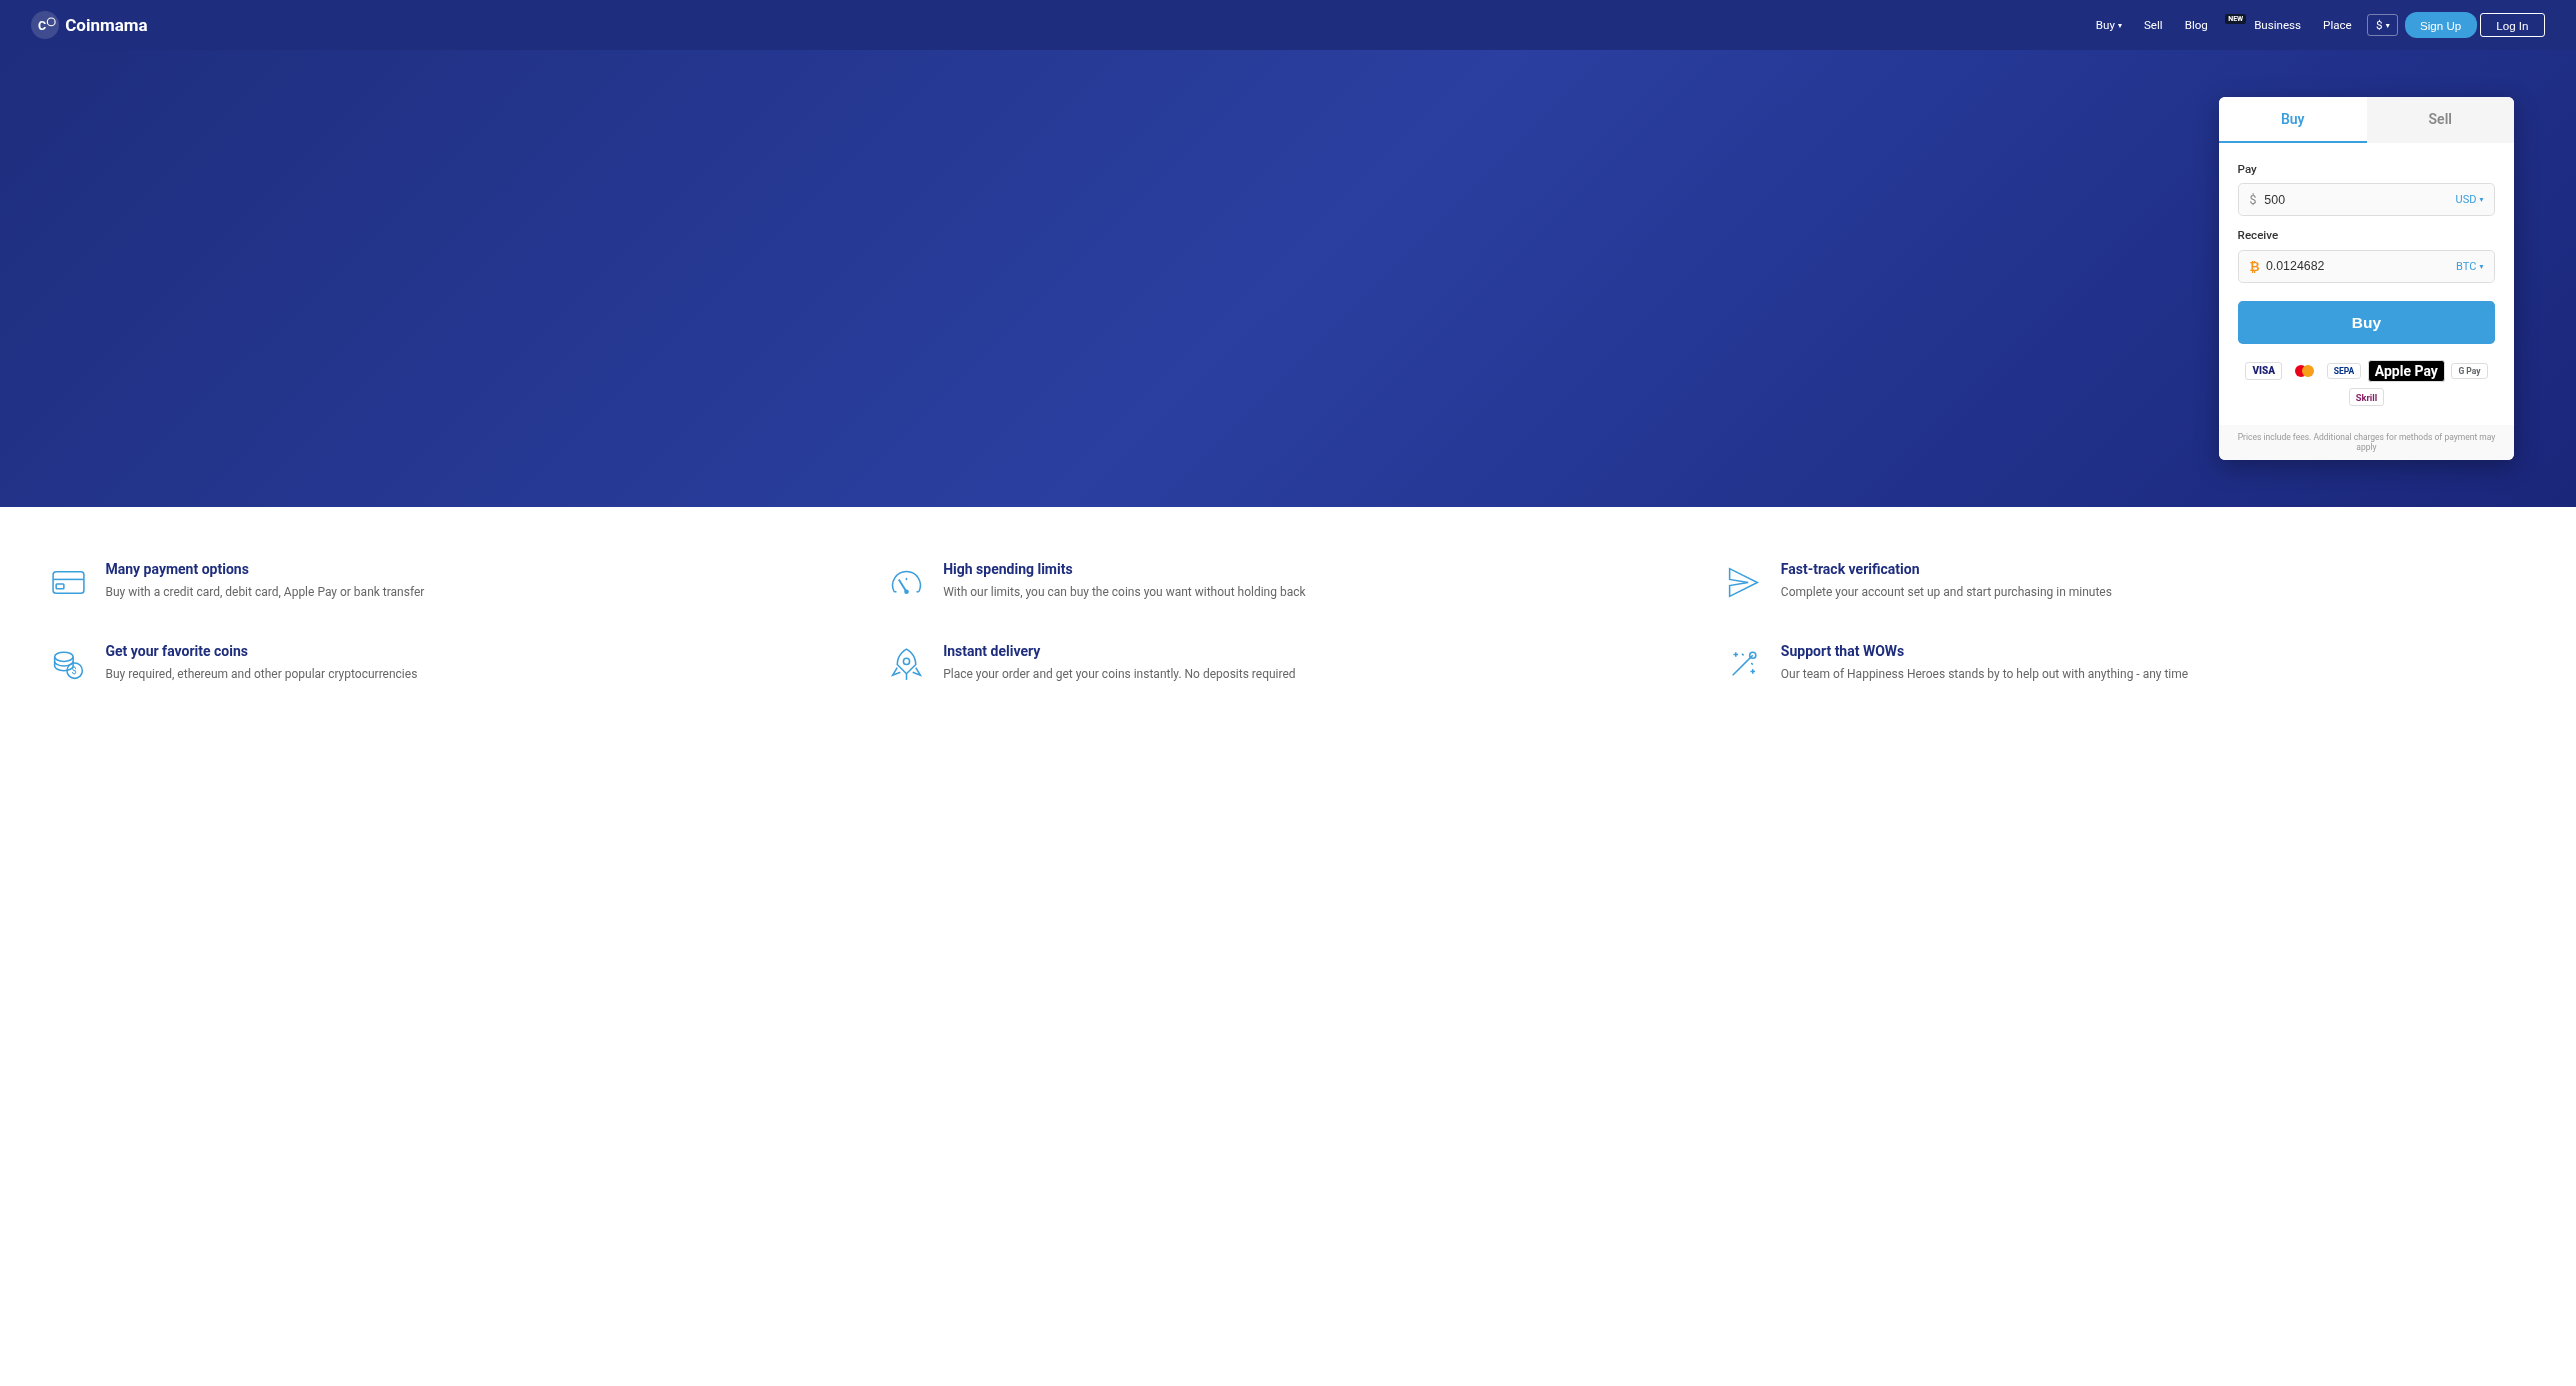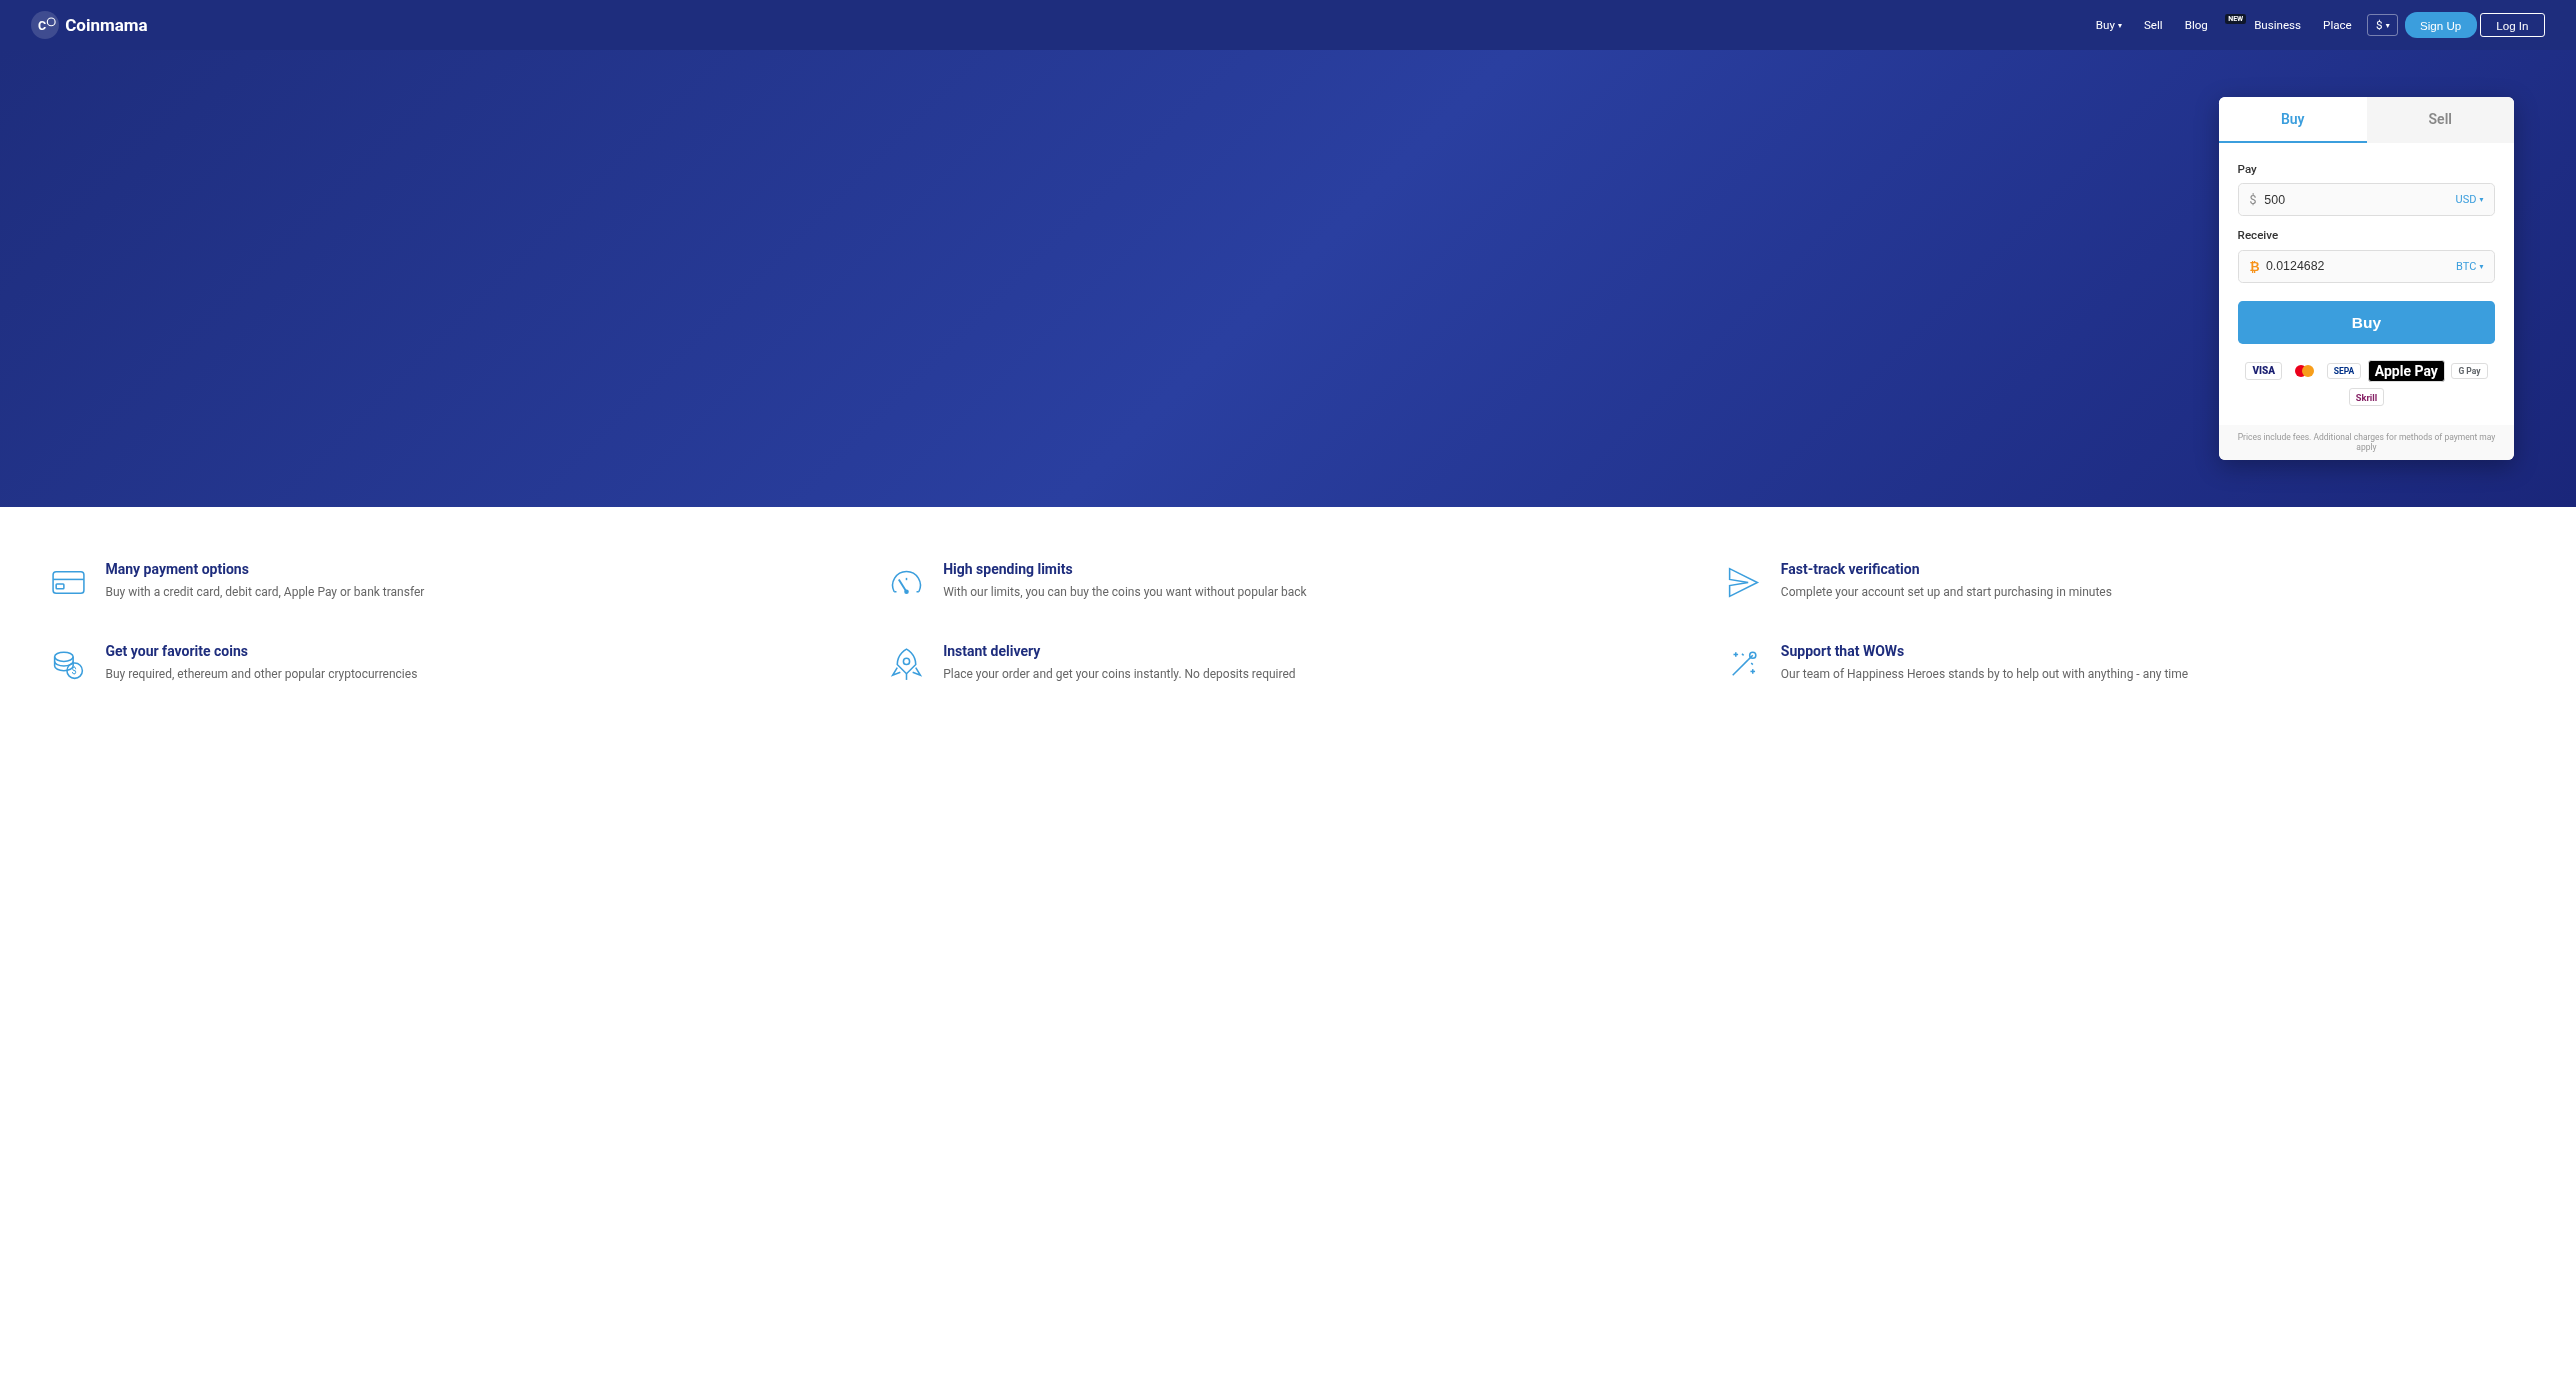--- a/index.html
+++ b/index.html
@@ -410,21 +410,21 @@
         <path d="M8 36 A18 18 0 1 1 40 36"></path>
         <line x1="24" y1="36" x2="14" y2="20" stroke="#3b9edd" stroke-width="2.5"></line>
         <circle cx="24" cy="36" r="2" fill="#3b9edd"></circle>
         <line x1="8" y1="36" x2="11" y2="36"></line>
         <line x1="40" y1="36" x2="37" y2="36"></line>
         <line x1="24" y1="18" x2="24" y2="21"></line>
       </svg>
     </div>
     <div class="feature-content">
       <h3>High spending limits</h3>
-      <p>With our limits, you can buy the coins you want without popular back</p>
+      <p>With our limits, you can buy the coins you want without holding back</p>
     </div>
   </div>
 
   <div class="feature-item">
     <div class="feature-icon">
       <svg viewBox="0 0 48 48" fill="none" stroke="#3b9edd" stroke-width="2">
         <polygon points="6,42 42,24 6,6 6,20 30,24 6,28"></polygon>
       </svg>
     </div>
     <div class="feature-content">

